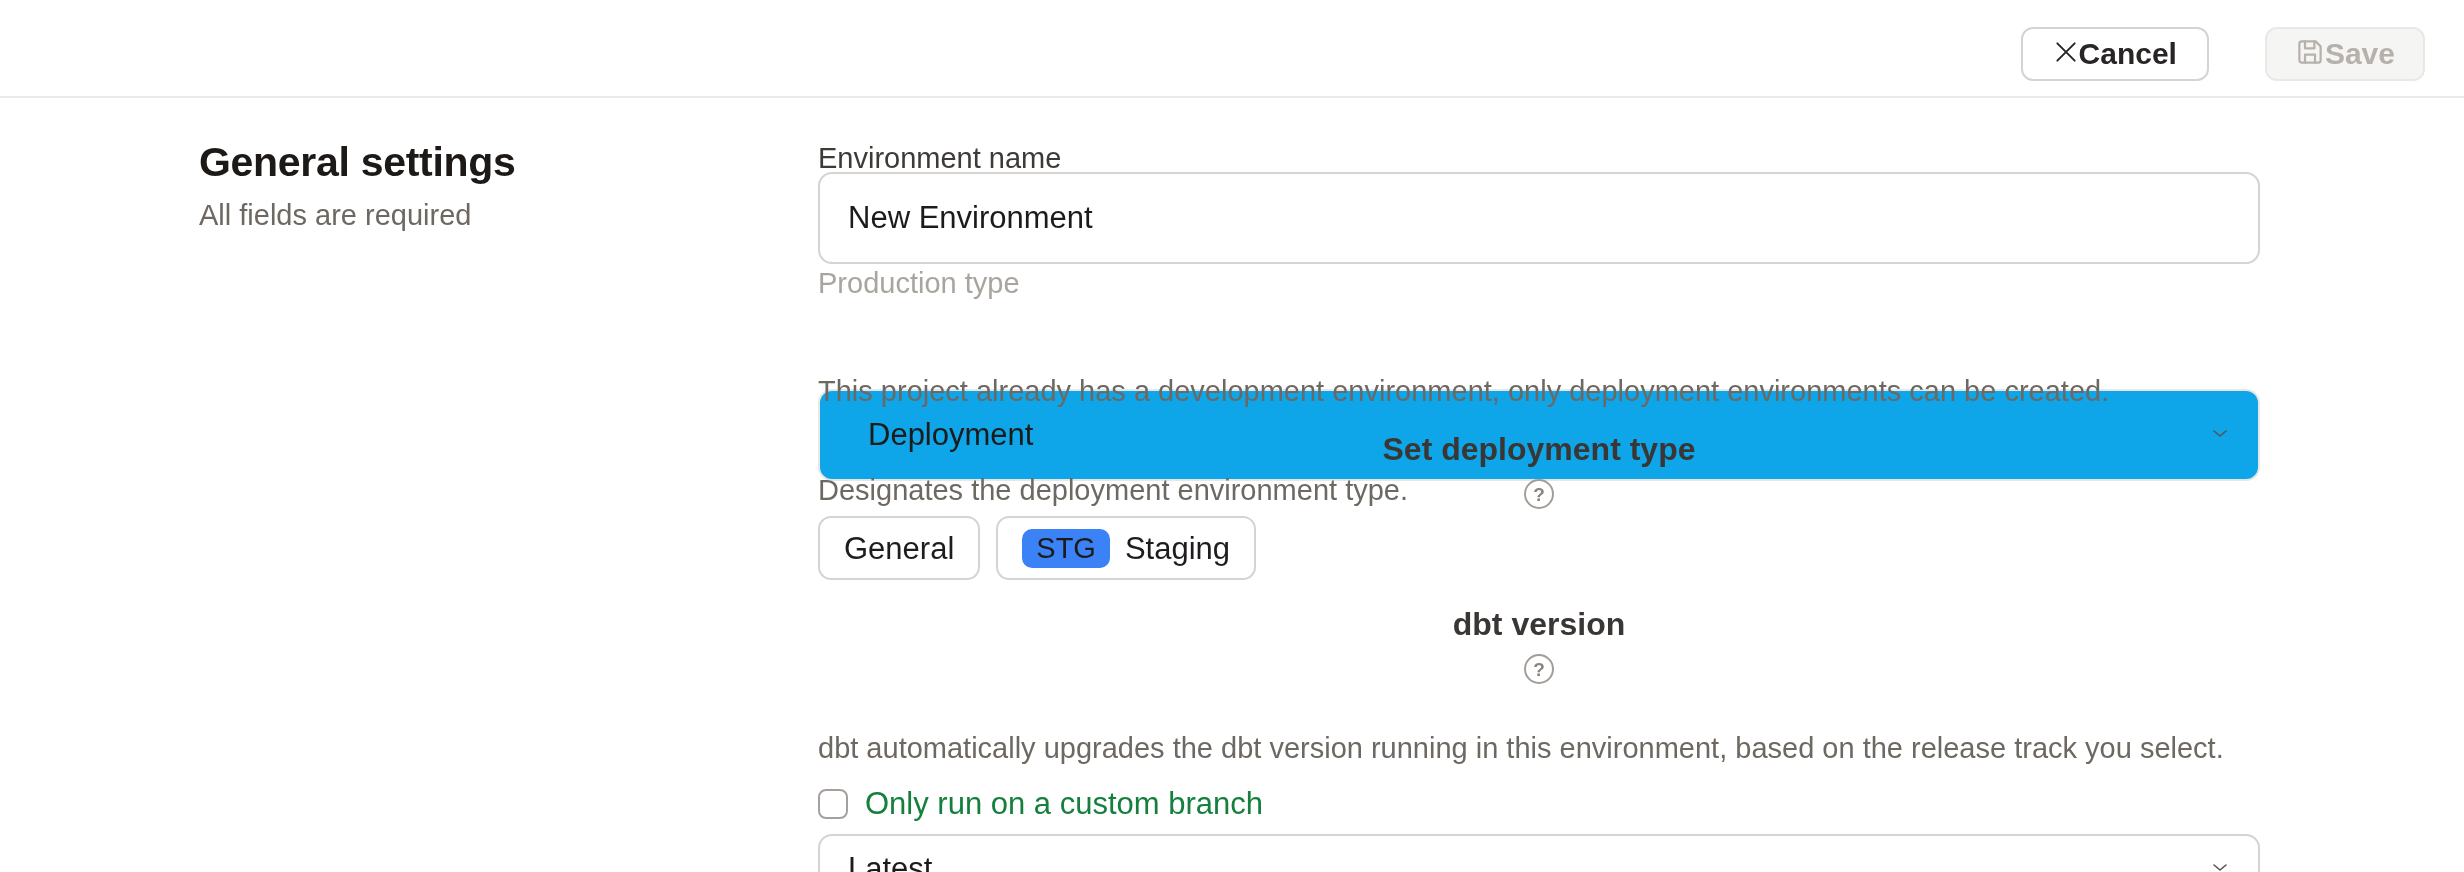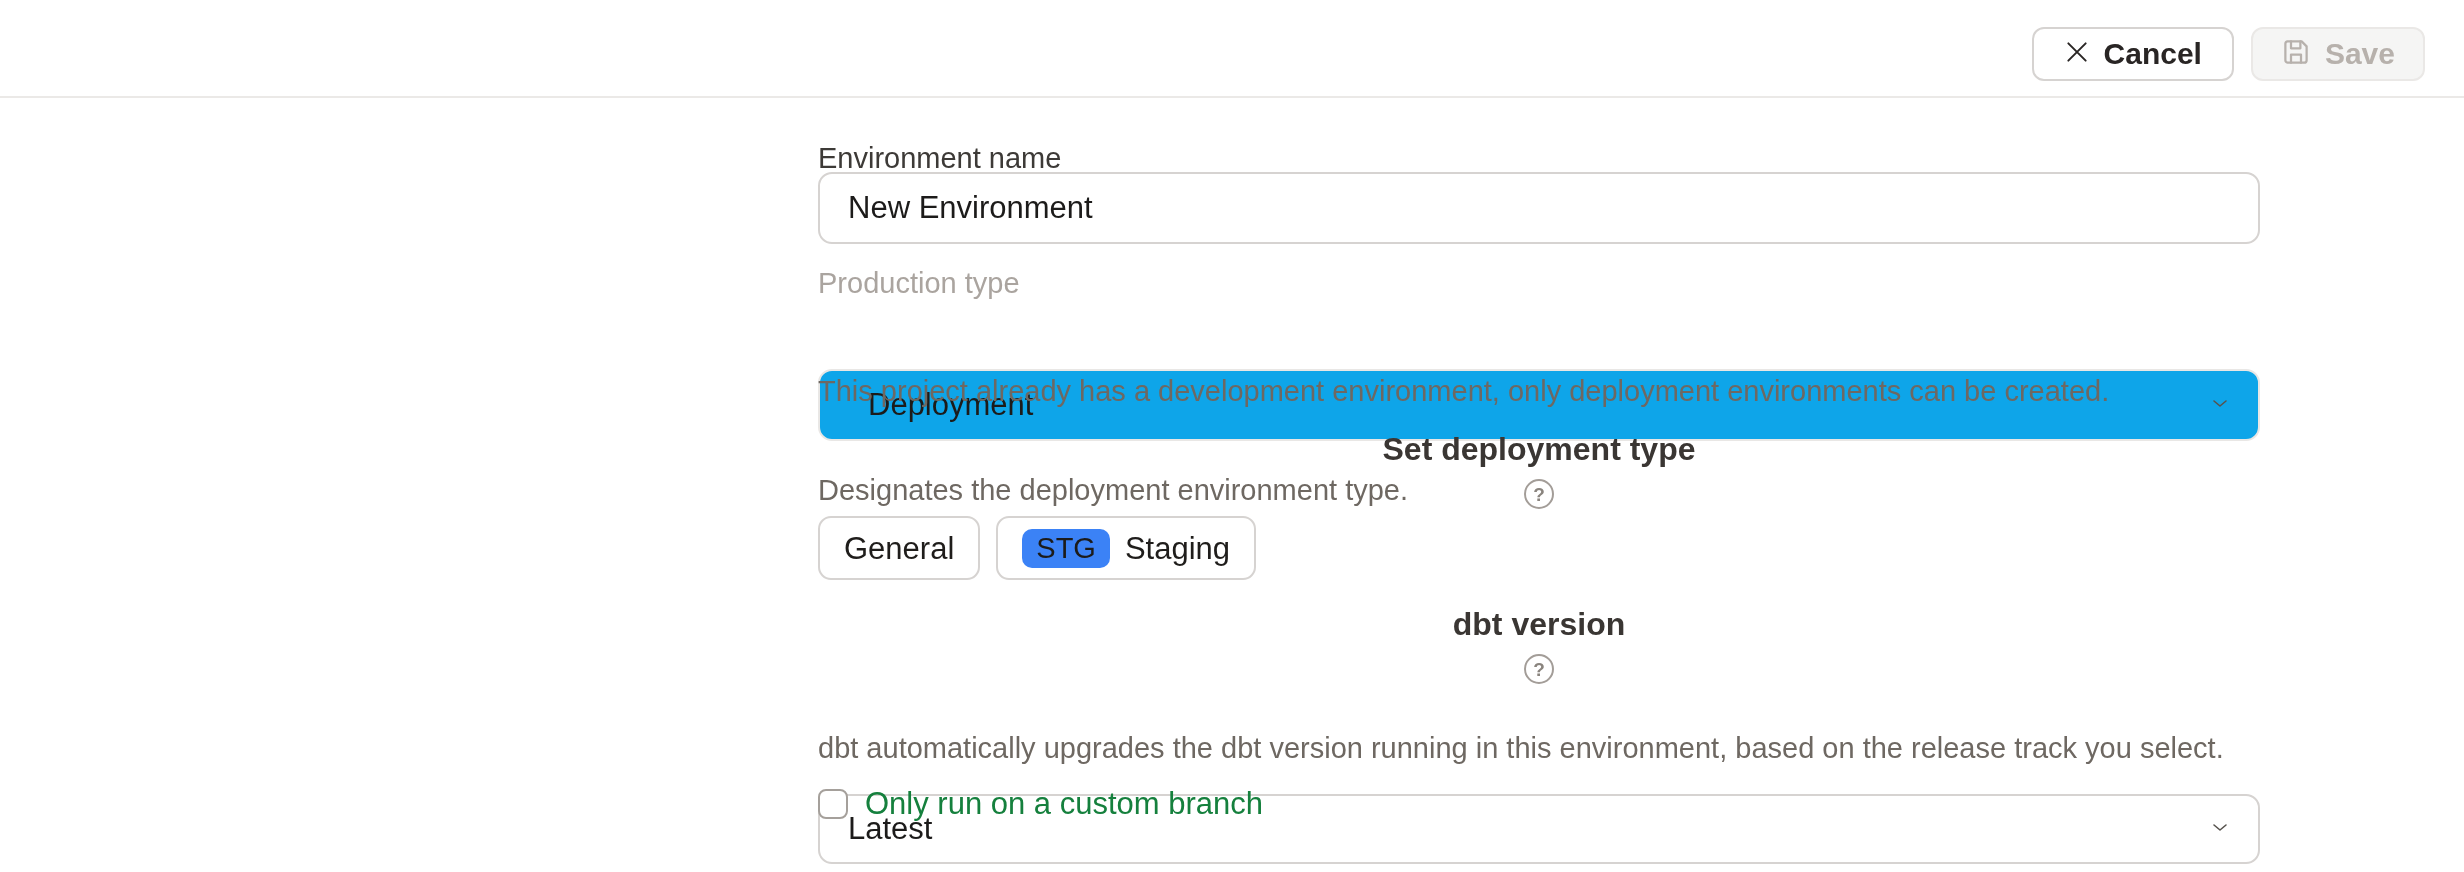--- a/index.html
+++ b/index.html
@@ -15,42 +15,42 @@
   .page-title {
     position:absolute; left:33px; top:26px;
     font-size:54px; font-weight:700; letter-spacing:-0.5px; color:#1c1917;
     line-height:1;
   }
   .header-divider {
     position:absolute; left:0; right:0; top:96px; height:2px; background:#ebe9e7;
   }
   .header-actions { position:absolute; top:27px; right:39px; display:flex; gap:17px; }
   .btn {
-    display:inline-flex; align-items:center; justify-content:center; gap:14px;
+    display:inline-flex; align-items:center; justify-content:center; gap:0;
     height:54px; border-radius:12px; font-size:30px; font-weight:600;
-    font-family:inherit; cursor:pointer; line-height:1;
+    font-family:inherit; cursor:pointer; line-height:1;margin-left:39px;
   }
   .btn-cancel { padding:0 30px; background:#ffffff; border:2px solid #d6d3d1; color:#292524; }
   .btn-save   { padding:0 28px; background:#f5f5f4; border:2px solid #eae8e6; color:#b7b1ac; cursor:default; }
   .icon-svg { display:block; }
 
   
   .section-intro { position:absolute; left:199px; top:140px; }
   .section-intro h2 { font-size:41px; font-weight:700; letter-spacing:-0.3px; color:#1c1917; line-height:1.1; }
   .section-intro p  { margin-top:14px; font-size:29px; color:#6e6862; }
 
   
   .form-col { position:absolute; left:818px; top:0; width:1442px; height:872px; }
   .abs { position:absolute; left:0; right:0; }
 
   .field-label { font-size:29px; font-weight:500; color:#3d3a37; line-height:1; }
   .field-label.disabled { color:#aaa49f; }
 
   .text-input, .select {
-    width:100%; height:72px; border:2px solid #d6d3d1; border-radius:14px;
+    width:100%; height:92px; border:2px solid #d6d3d1; border-radius:14px;
     background:#ffffff; font-size:31px; color:#1c1b1a;
     padding:0 60px 0 28px; font-family:inherit; display:flex; align-items:center;
     position:relative;
   }
   input.text-input { display:block; }
   .select.disabled { background:#0ea5e9; border-color:#e9e7e5;padding-left:48px; }
   .select .chevron { position:absolute; right:26px; top:50%; transform:translateY(-50%); }
 
   .helper-text { font-size:29px; color:#6e6862; line-height:1.35; }
 
@@ -111,20 +111,24 @@
           <path d="M8 3.5 V9 H15.5 V3.5"></path>
           <path d="M8 20.5 V14 H16 V20.5"></path>
         </svg>
       </span>
       <span>Save</span>
     </button>
   </div>
 
   <div class="header-divider"></div>
 
+  <div class="section-intro">
+    <h2>General settings</h2>
+    <p>All fields are required</p>
+  </div>
 
   <div class="form-col">
 
     <label class="field-label abs" style="top:144px;">Environment name</label>
     <input class="text-input abs" style="top: 172px;" type="text" value="New Environment">
 
     <label class="field-label disabled abs" style="top:269px;">Production type</label>
     <div class="select disabled abs" style="top:297px;">
       <span>Deployment</span>
       <span class="chevron">

